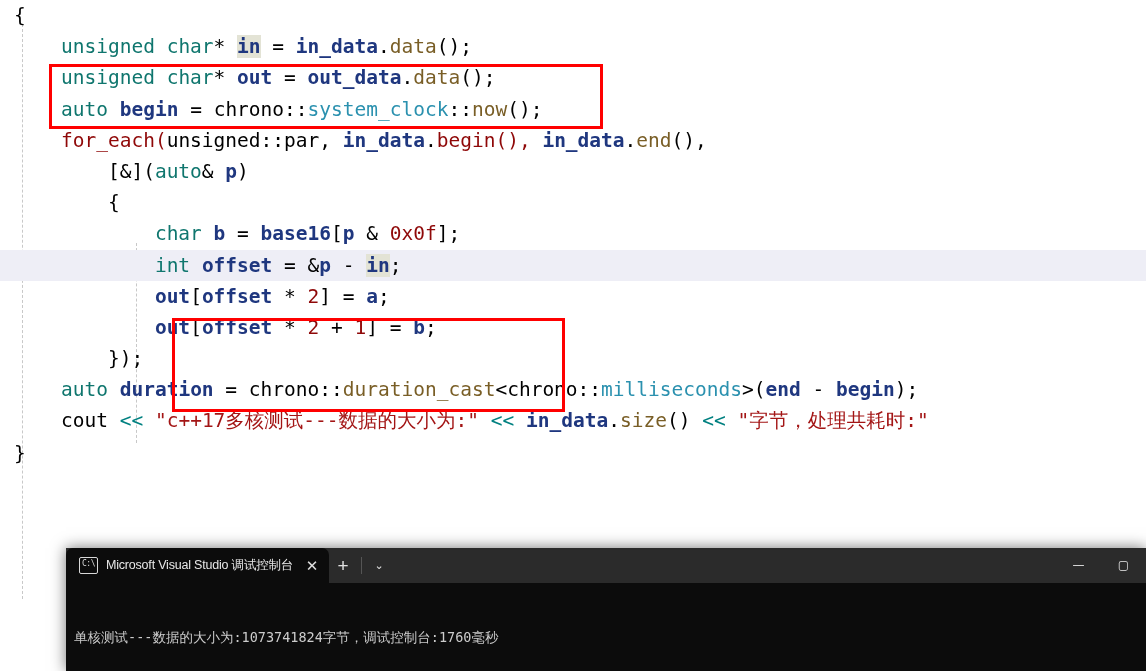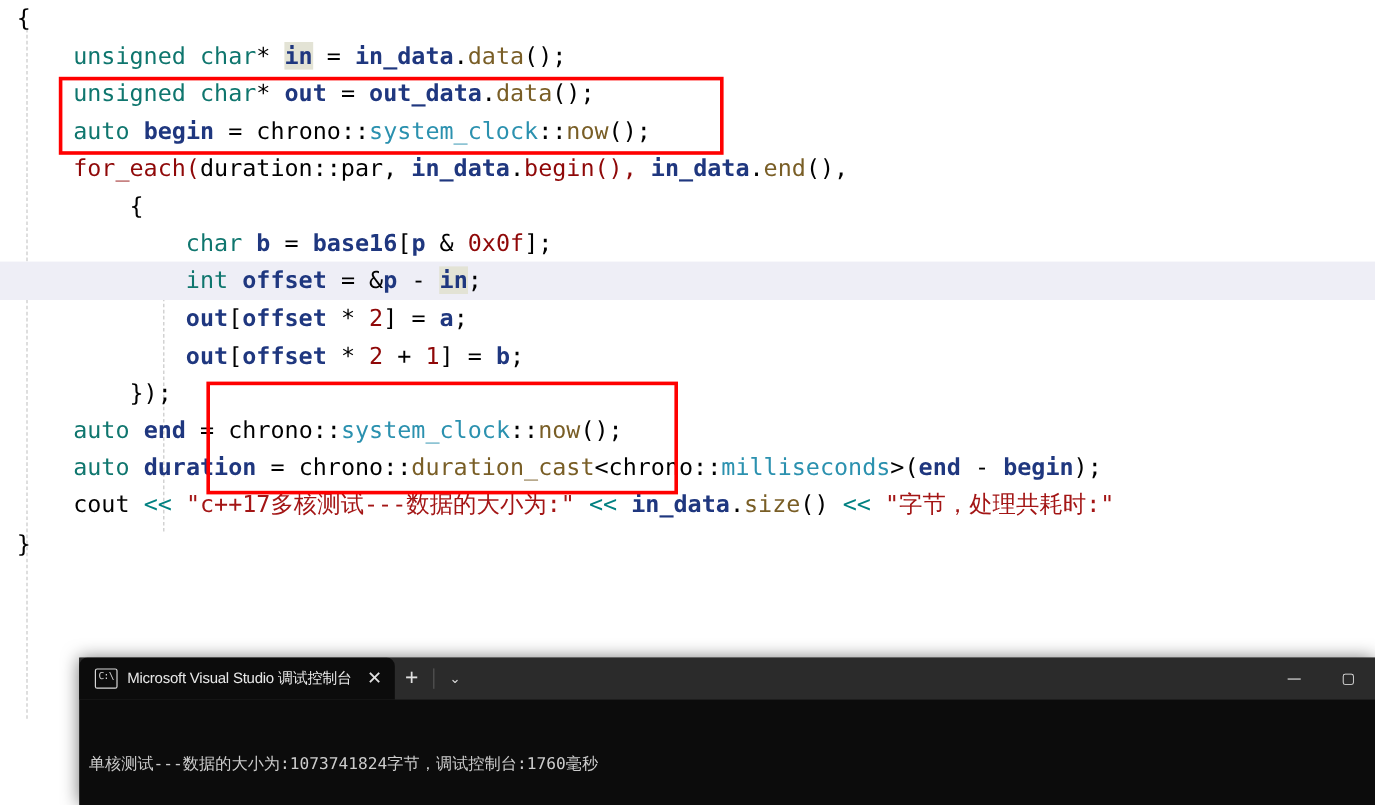--- a/index.html
+++ b/index.html
@@ -199,37 +199,37 @@
 
     <div class="line"><span class="op">{</span></div>
 
 
     <div class="line">    <span class="kw">unsigned</span> <span class="kw">char</span><span class="op">*</span> <span class="var sel">in</span> <span class="op">=</span> <span class="var">in_data</span><span class="op">.</span><span class="fn">data</span><span class="op">();</span></div>
 
     <div class="line">    <span class="kw">unsigned</span> <span class="kw">char</span><span class="op">*</span> <span class="var">out</span> <span class="op">=</span> <span class="var">out_data</span><span class="op">.</span><span class="fn">data</span><span class="op">();</span></div>
 
     <div class="line">    <span class="kw">auto</span> <span class="var">begin</span> <span class="op">=</span> <span class="op">chrono::</span><span class="typ">system_clock</span><span class="op">::</span><span class="fn">now</span><span class="op">();</span></div>
 
-    <div class="line">    <span class="mac">for_each</span><span class="mac">(</span><span class="op">duration::par,</span> <span class="var">in_data</span><span class="op">.</span><span class="mac">begin</span><span class="mac">(),</span> <span class="var">in_data</span><span class="op">.</span><span class="fn">end</span><span class="op">(),</span></div>
-
+    <div class="line">    <span class="mac">for_each</span><span class="mac">(</span><span class="op">unsigned::par,</span> <span class="var">in_data</span><span class="op">.</span><span class="mac">begin</span><span class="mac">(),</span> <span class="var">in_data</span><span class="op">.</span><span class="fn">end</span><span class="op">(),</span></div>
+
+    <div class="line">        <span class="op">[&amp;](</span><span class="kw">auto</span><span class="op">&amp;</span> <span class="var">p</span><span class="op">)</span></div>
 
     <div class="line">        <span class="op">{</span></div>
 
 
     <div class="line">            <span class="kw">char</span> <span class="var">b</span> <span class="op">=</span> <span class="var">base16</span><span class="op">[</span><span class="var">p</span> <span class="op">&amp;</span> <span class="num">0x0f</span><span class="op">];</span></div>
 
     <div class="line hl">            <span class="kw">int</span> <span class="var">offset</span> <span class="op">=</span> <span class="op">&amp;</span><span class="var">p</span> <span class="op">-</span> <span class="var sel">in</span><span class="op">;</span></div>
 
     <div class="line">            <span class="var">out</span><span class="op">[</span><span class="var">offset</span> <span class="op">*</span> <span class="num">2</span><span class="op">]</span> <span class="op">=</span> <span class="var">a</span><span class="op">;</span></div>
 
     <div class="line">            <span class="var">out</span><span class="op">[</span><span class="var">offset</span> <span class="op">*</span> <span class="num">2</span> <span class="op">+</span> <span class="num">1</span><span class="op">]</span> <span class="op">=</span> <span class="var">b</span><span class="op">;</span></div>
 
     <div class="line">        <span class="op">});</span></div>
 
-    <div class="line">    <span class="kw">auto</span> <span class="var">end</span> <span class="op">=</span> <span class="op">chrono::</span><span class="typ">system_clock</span><span class="op">::</span><span class="fn">now</span><span class="op">();</span></div>
 
     <div class="line">    <span class="kw">auto</span> <span class="var">duration</span> <span class="op">=</span> <span class="op">chrono::</span><span class="fn">duration_cast</span><span class="op">&lt;</span><span class="op">chrono::</span><span class="typ">milliseconds</span><span class="op">&gt;(</span><span class="var">end</span> <span class="op">-</span> <span class="var">begin</span><span class="op">);</span></div>
 
     <div class="line">    <span class="op">cout</span> <span class="shift">&lt;&lt;</span> <span class="str">"c++17多核测试---数据的大小为:"</span> <span class="shift">&lt;&lt;</span> <span class="var">in_data</span><span class="op">.</span><span class="fn">size</span><span class="op">()</span> <span class="shift">&lt;&lt;</span> <span class="str">"字节，处理共耗时:"</span></div>
 
     <div class="line" style="height:33px;line-height:33px;"><span class="op">}</span></div>
 
   </div>
 
   <div class="redbox" id="redbox-1"></div>

